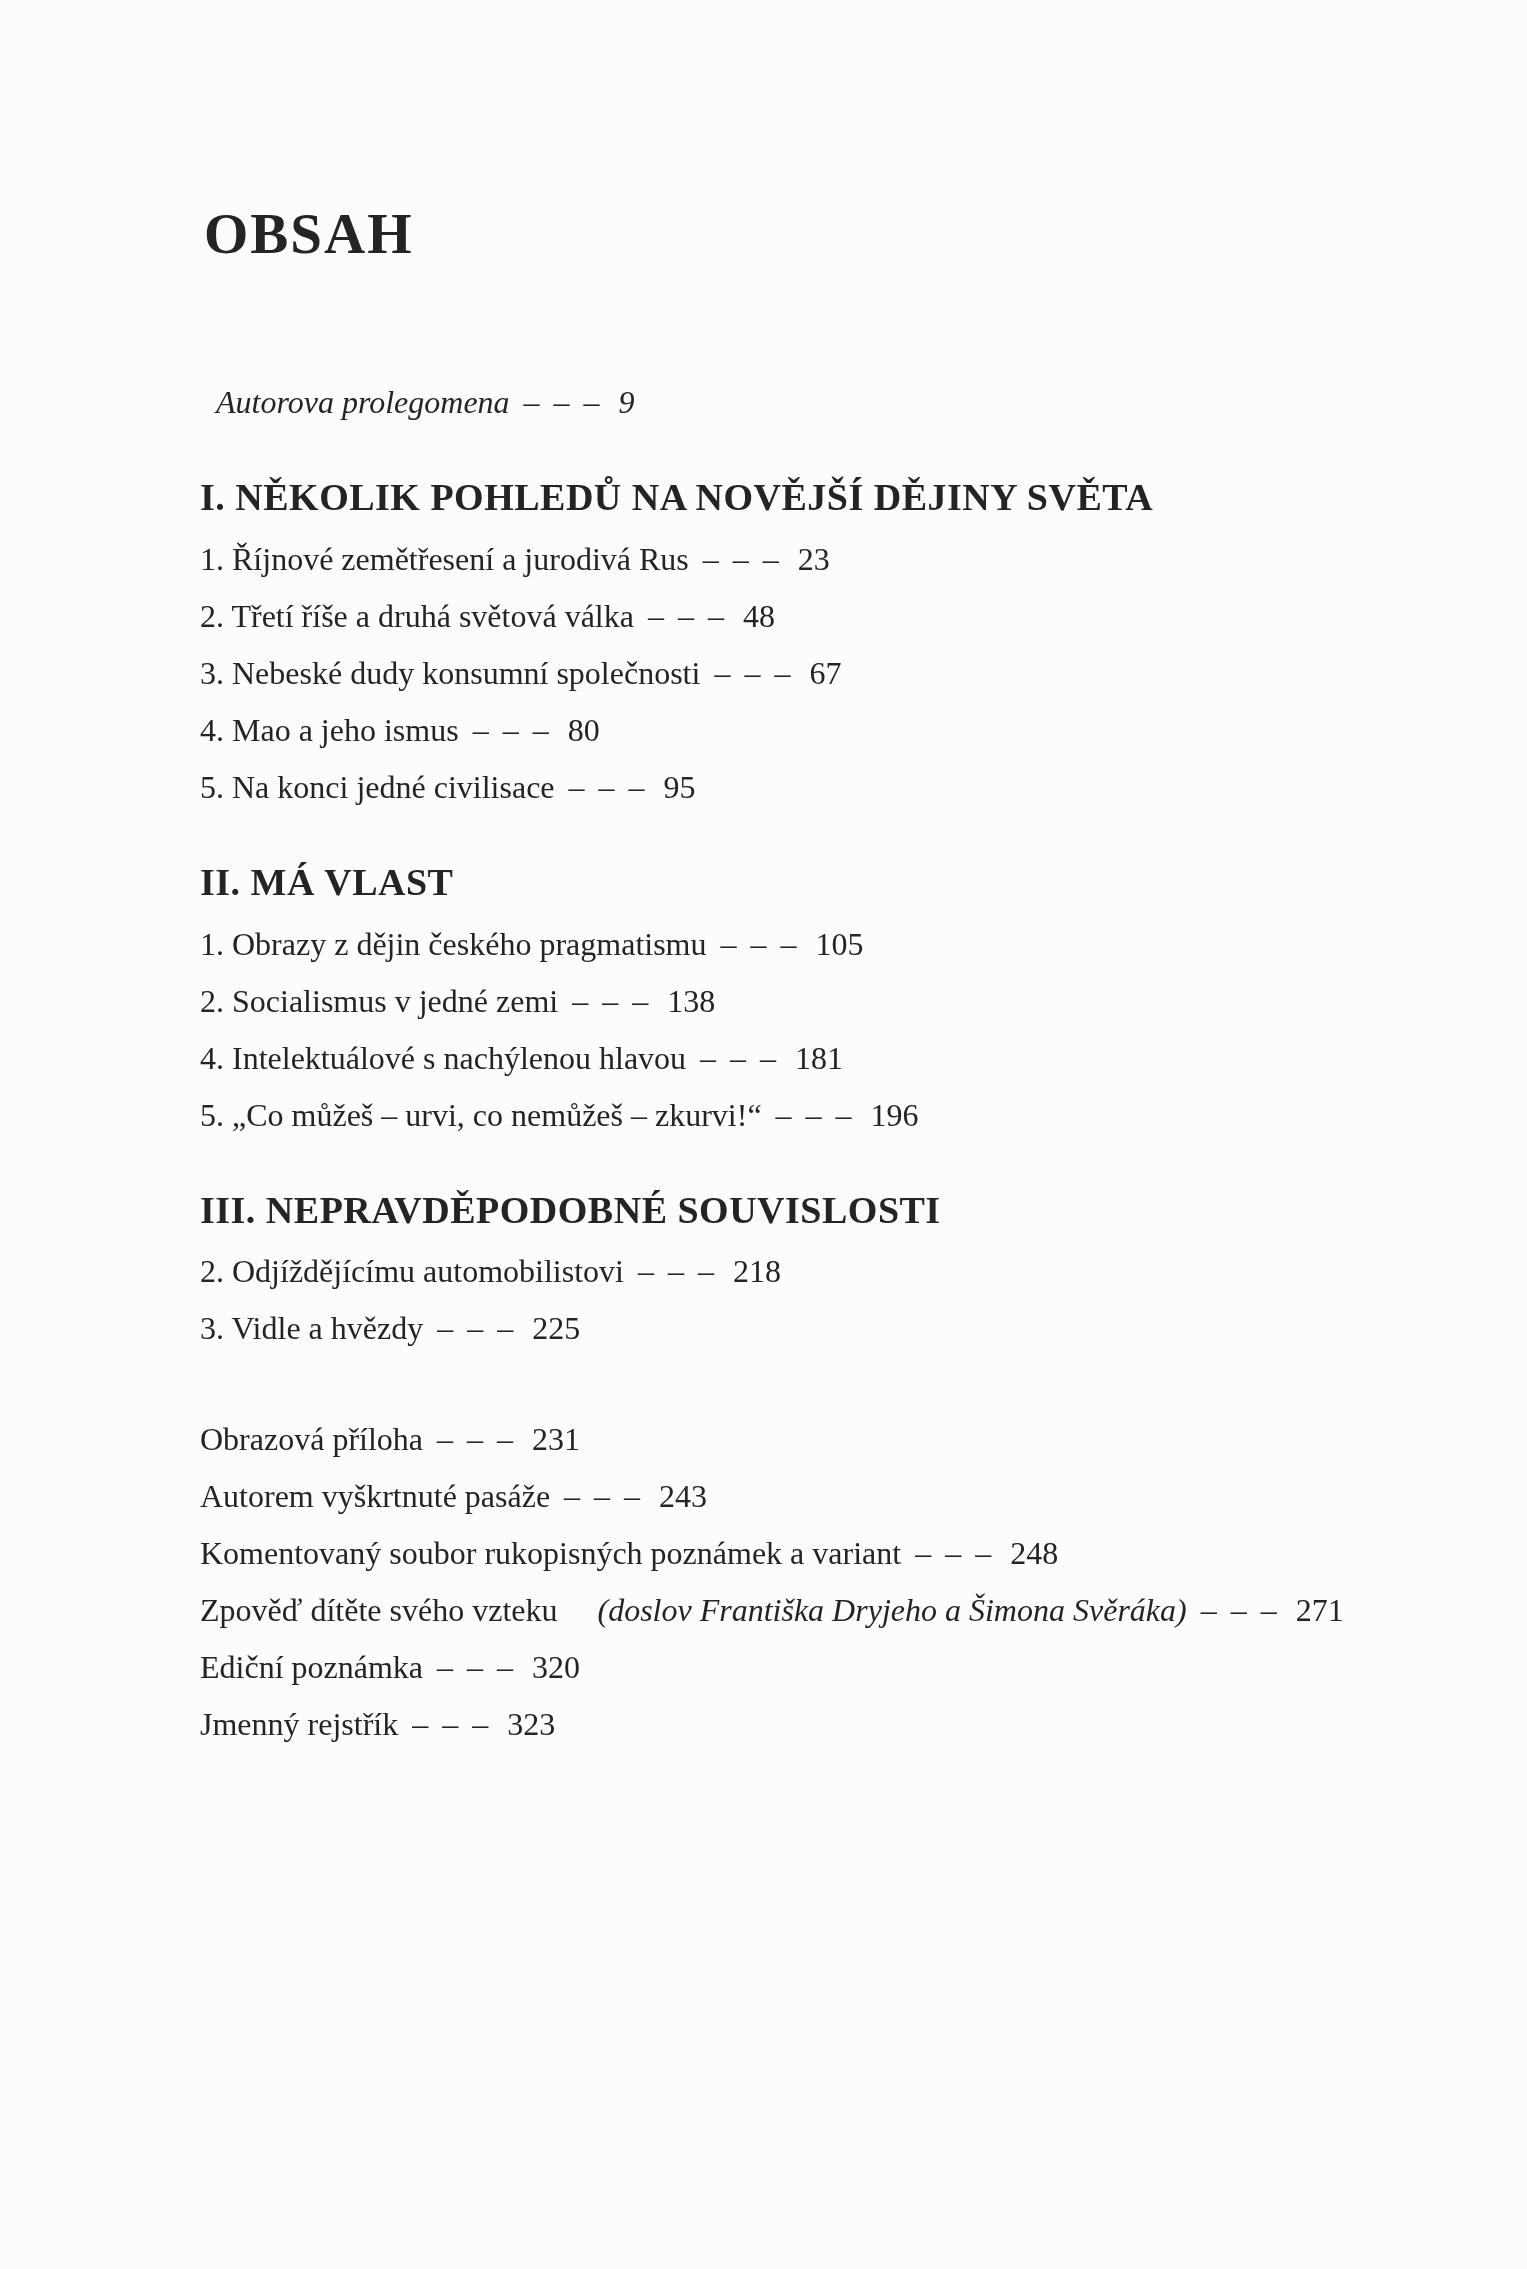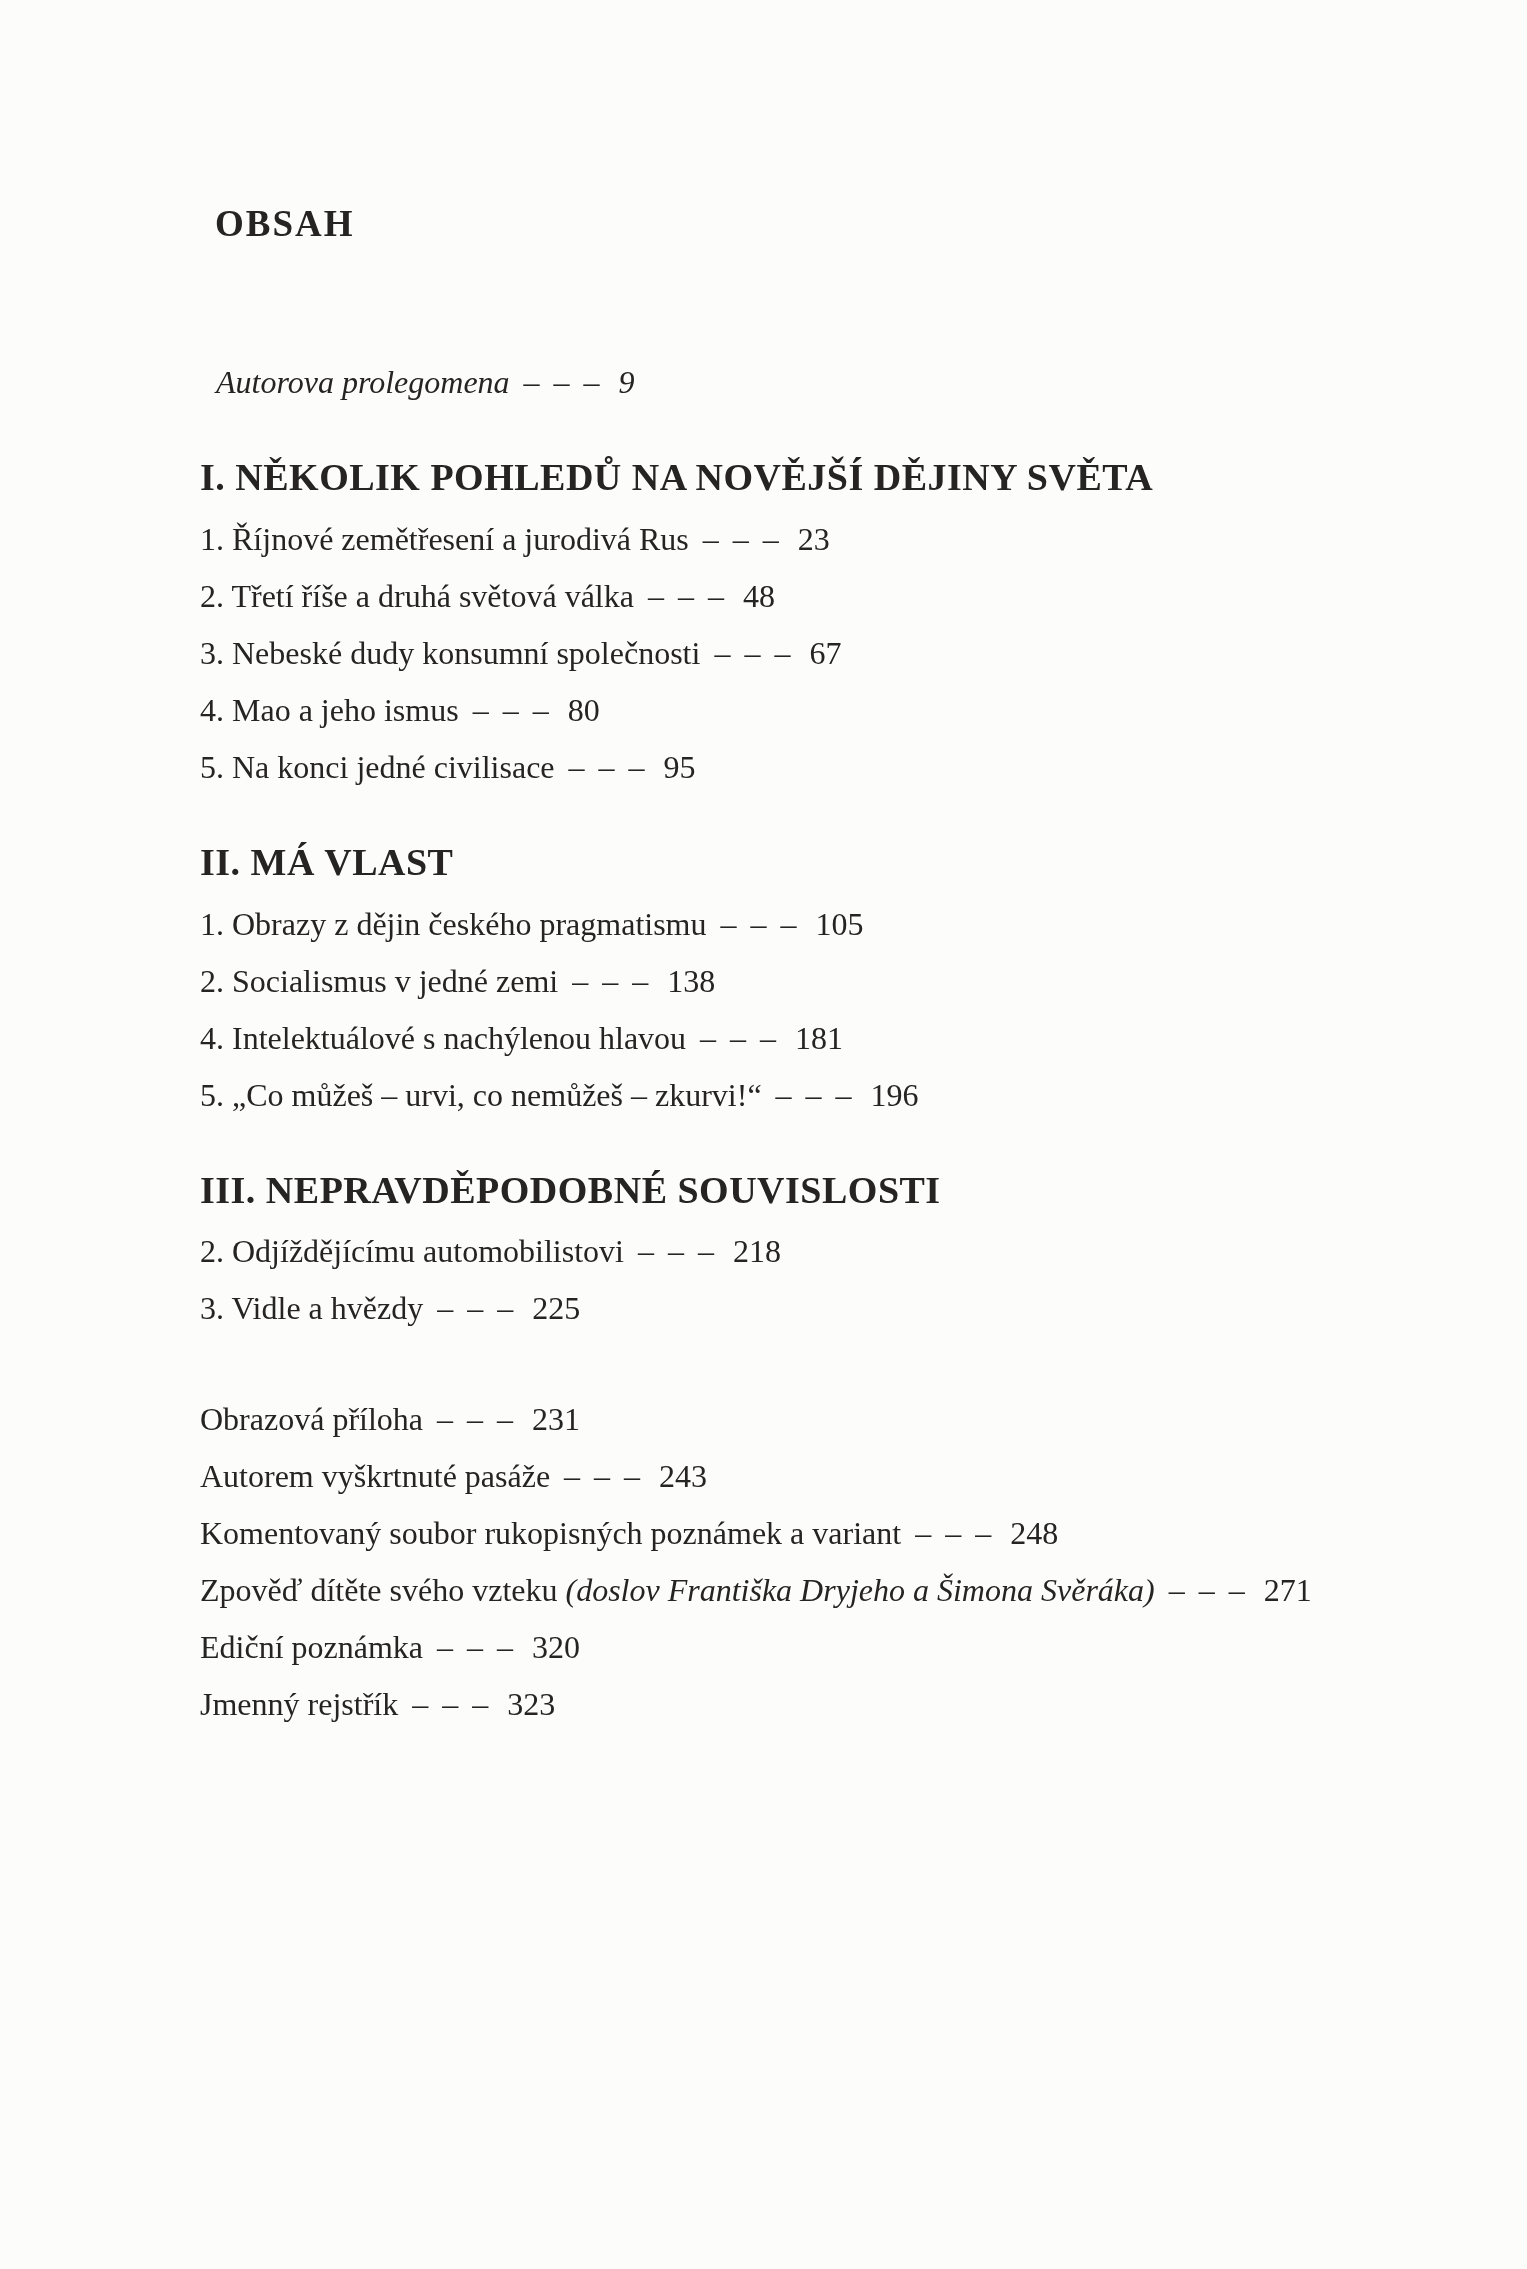--- a/index.html
+++ b/index.html
@@ -13,46 +13,46 @@
     height: 2269px;
     margin: 0 auto;
     background: #fcfcfa;
     color: #262422;
     font-family: "Liberation Serif", "DejaVu Serif", serif;
     box-sizing: border-box;
     padding: 205px 30px 0 200px;
     overflow: hidden;
   }
   .page-title {
-    font-size: 37px;
+    font-size: 57px;
     font-weight: bold;
     letter-spacing: 2px;
     line-height: 1;
-    margin: 0 0 112px 15px;
+    margin: 0 0 112px 4px;
   }
   .toc-row {
     font-size: 32px;
     line-height: 57px;
     white-space: nowrap;
   }
   .section-heading {
     font-size: 38px;
     font-weight: bold;
     line-height: 1.1;
     letter-spacing: 0.5px;
     margin: 46px 0 12px 0;
   }
   .front-block { margin: 16px; font-style: italic; }
   .back-block { margin-top: 54px; }
   .sep {
     display: inline-block;
     margin: 0 16px 0 14px;
     letter-spacing: 3px;
   }
-  .it { font-style: italic; }
+  .it { font-style: italic; margin-left: 32px; }
   .pg { display: inline-block; }
 </style>
 </head>
 <body>
 
 <div class="page">
 
   <h1 class="page-title">OBSAH</h1>
 
   <div class="front-block">

